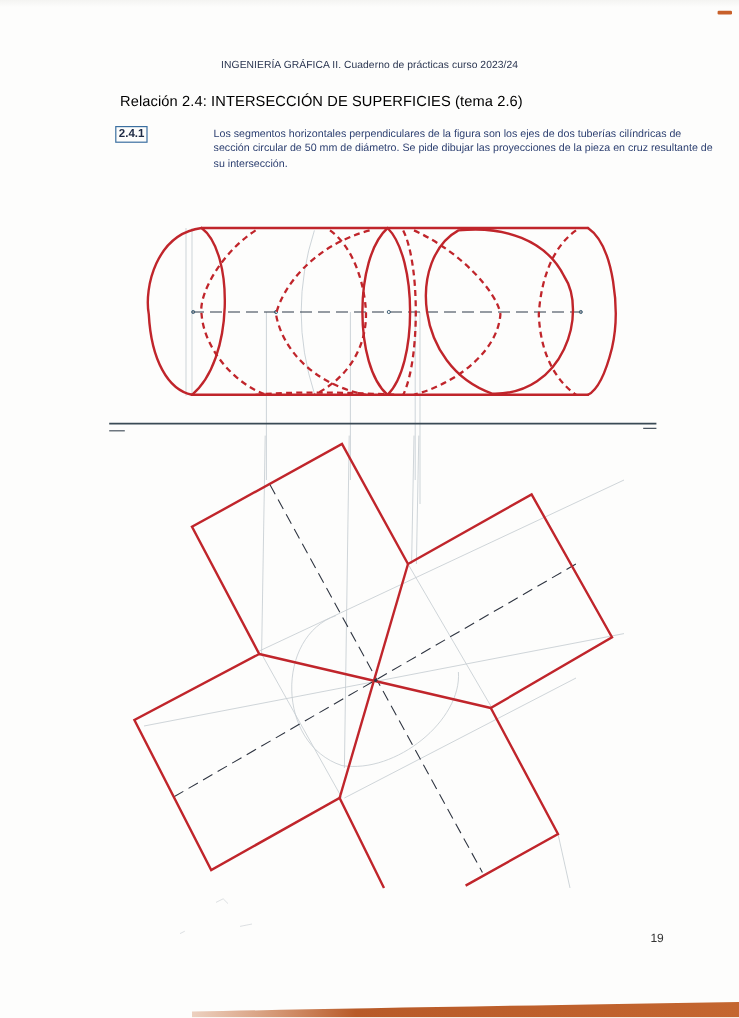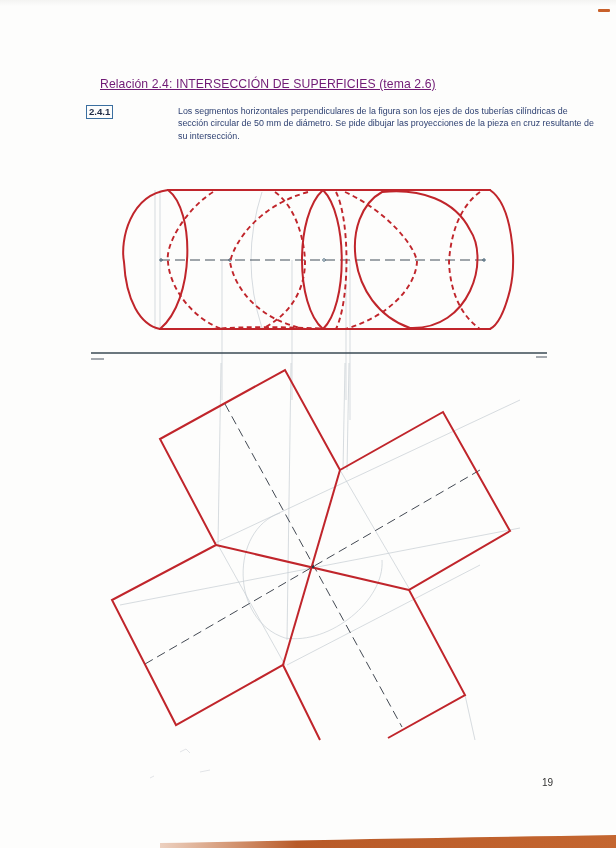--- a/index.html
+++ b/index.html
@@ -14,24 +14,24 @@
   .corner-mark {
     position:absolute; left:598px; top:9px; width:12px; height:3px;
     background:#c8602a; border-radius:1px;
   }
   .header {
     position:absolute; left:0; width:616px; top:49px; text-align:center;
     font-size:8.6px; line-height:11px; color:#2a3550; letter-spacing:0.05px;
   }
   .section-title {
     position:absolute; left:100px; top:77px;
-    font-size:12.2px; color:#701a75; letter-spacing:0.1px;text-decoration:underline;
+    font-size:12.2px; color:#000000; letter-spacing:0.1px;
   }
   .problem-number {
-    position:absolute; left:86px; top:105px;
+    position:absolute; left:96px; top:105px;
     font-size:9.6px; font-weight:bold; color:#1f2b45;
     border:1.2px solid #3b6fa0; padding:0 2px; line-height:12px;
   }
   .problem-text {
     position:absolute; left:134px; top:105px; width:420px;
     font-size:8.9px; line-height:12.3px; color:#2c3f70;margin-left:44px;
   }
   .drawing { position:absolute; left:0; top:0; }
   .page-number {
     position:absolute; left:542px; top:777px;
@@ -41,20 +41,21 @@
     position:absolute; left:160px; top:832px; width:456px; height:16px;
   }
 </style>
 </head>
 <body>
 
 <div class="page-shadow-top"></div>
 <div class="corner-mark"></div>
 
 <div class="header">
+  <div>INGENIERÍA GRÁFICA II. Cuaderno de prácticas curso 2023/24</div>
 </div>
 
 <div class="section-title">Relación 2.4: INTERSECCIÓN DE SUPERFICIES (tema 2.6)</div>
 
 <div class="problem-number">2.4.1</div>
 <div class="problem-text">Los segmentos horizontales perpendiculares de la figura son los ejes de dos tuberías cilíndricas de sección circular de 50 mm de diámetro. Se pide dibujar las proyecciones de la pieza en cruz resultante de su intersección.</div>
 
 <svg class="drawing" width="616" height="848" viewBox="0 0 616 848">
 
   <g>

